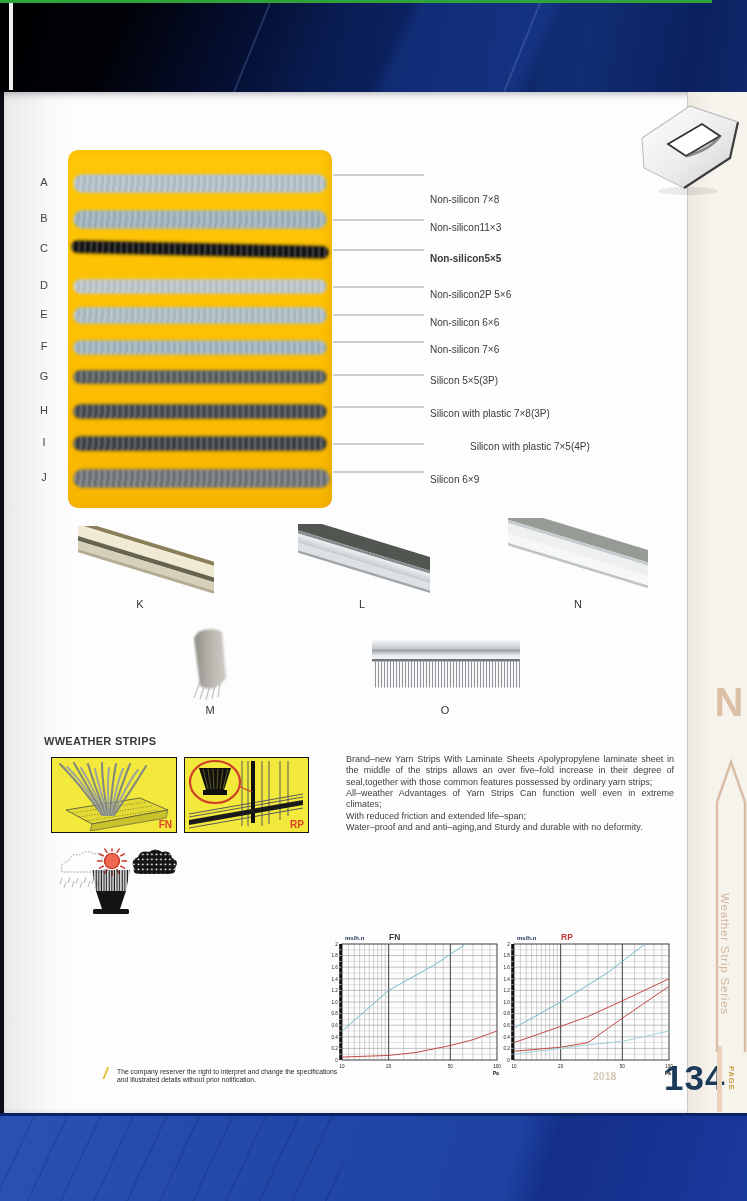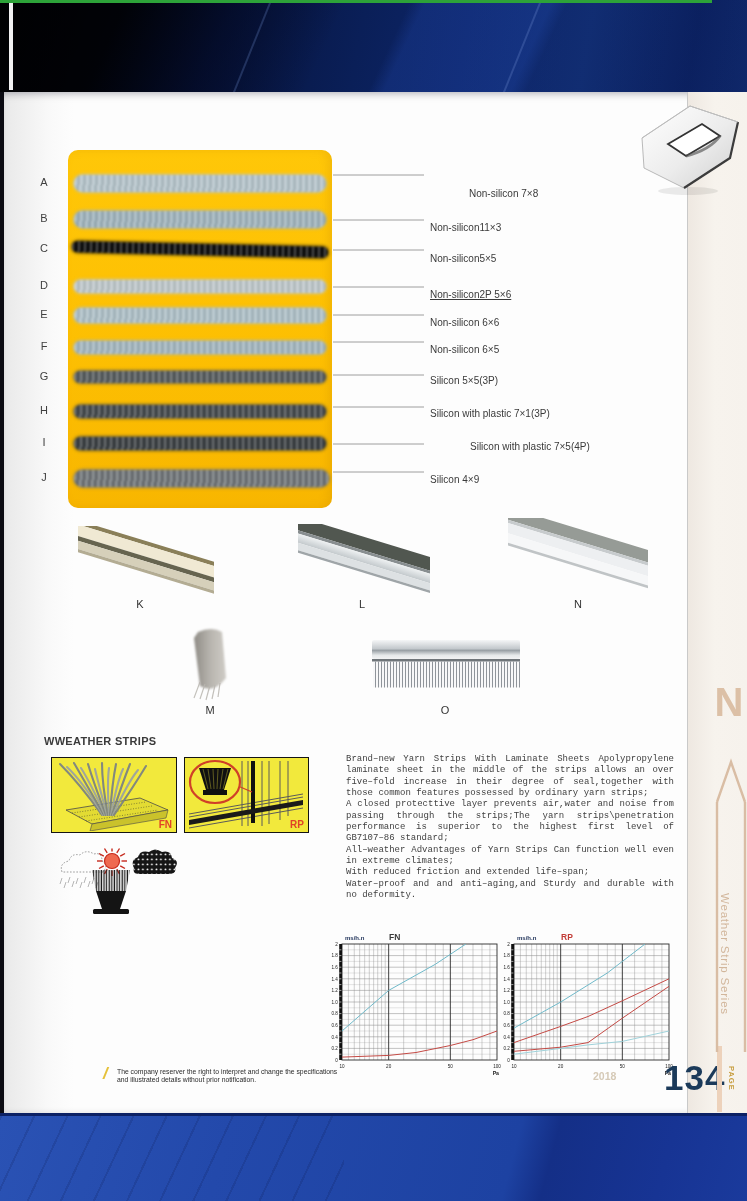--- a/index.html
+++ b/index.html
@@ -48,21 +48,21 @@
 
   
   .section-heading{position:absolute;left:44px;top:735px;font-size:11px;font-weight:bold;color:#3a3a3a;letter-spacing:.3px;}
   .fbox{position:absolute;top:757px;height:76px;background:#f2e93c;border:1.5px solid #141414;box-sizing:border-box;}
   .fbox-fn{left:51px;width:126px;}
   .fbox-rp{left:184px;width:125px;}
   .fbox-label{position:absolute;right:4px;bottom:2px;font-size:10px;font-weight:bold;color:#e04327;}
 
   .desc{position:absolute;left:346px;top:754px;width:328px;font-size:9px;line-height:1.26;color:#3f3f3f;
     text-align:justify;}
-  .desc p{margin:0;font-family:Liberation Mono, monospace;}
+  .desc p{margin:0;}
 
   
   .chart-wrap{position:absolute;width:172px;height:148px;}
   .chart-0{left:330px;top:930px;}
   .chart-1{left:502px;top:930px;}
 
   
   .footer-slash{position:absolute;left:103px;top:1064px;font-size:17px;font-weight:bold;font-style:italic;color:#e5c13a;}
   .footer-note{position:absolute;left:117px;top:1068px;font-size:6.8px;line-height:1.22;color:#2b2b2b;}
   .year{position:absolute;left:593px;top:1070px;font-size:10.5px;color:#d5c9b6;font-weight:bold;}
@@ -139,30 +139,30 @@
       <line x1="0" x2="91" y1="85" y2="85" stroke="#9e9e9e" stroke-width="1"></line>
       <line x1="0" x2="91" y1="122" y2="122" stroke="#9e9e9e" stroke-width="1"></line>
       <line x1="0" x2="91" y1="150" y2="150" stroke="#9e9e9e" stroke-width="1"></line>
       <line x1="0" x2="91" y1="177" y2="177" stroke="#9e9e9e" stroke-width="1"></line>
       <line x1="0" x2="91" y1="210" y2="210" stroke="#9e9e9e" stroke-width="1"></line>
       <line x1="0" x2="91" y1="242" y2="242" stroke="#9e9e9e" stroke-width="1"></line>
       <line x1="0" x2="91" y1="279" y2="279" stroke="#9e9e9e" stroke-width="1"></line>
       <line x1="0" x2="91" y1="307" y2="307" stroke="#9e9e9e" stroke-width="1"></line>
     </svg>
   <div id="labels">
-      <div class="sample-label" style="top: 188px; margin-left: 39px;">Non-silicon 7×8</div>
+      <div class="sample-label" style="top: 194px;">Non-silicon 7×8</div>
       <div class="sample-label" style="top: 222px;">Non-silicon11×3</div>
-      <div class="sample-label" style="top: 253px;">Non-silicon5×5</div>
-      <div class="sample-label" style="top: 289px; text-decoration: underline;">Non-silicon2P 5×6</div>
+      <div class="sample-label" style="top: 253px; font-weight: bold;">Non-silicon5×5</div>
+      <div class="sample-label" style="top: 289px;">Non-silicon2P 5×6</div>
       <div class="sample-label" style="top: 317px;">Non-silicon 6×6</div>
-      <div class="sample-label" style="top: 344px;">Non-silicon 6×5</div>
+      <div class="sample-label" style="top: 344px;">Non-silicon 7×6</div>
       <div class="sample-label" style="top: 375px;">Silicon 5×5(3P)</div>
-      <div class="sample-label" style="top: 408px;">Silicon with plastic 7×1(3P)</div>
+      <div class="sample-label" style="top: 408px;">Silicon with plastic 7×8(3P)</div>
       <div class="sample-label" style="top: 441px; margin-left: 40px;">Silicon with plastic 7×5(4P)</div>
-      <div class="sample-label" style="top: 474px;">Silicon 4×9</div>
+      <div class="sample-label" style="top: 474px;">Silicon 6×9</div>
     </div>
 
   <svg class="abs" style="left:78px;top:526px;" width="136" height="74" viewBox="0 0 136 74">
     <g transform="rotate(17 68 37)">
       <rect x="-14" y="16" width="164" height="4" fill="#8a7f58"></rect>
       <rect x="-14" y="20" width="164" height="11" fill="#f0e9d3"></rect>
       <rect x="-14" y="31" width="164" height="4.5" fill="#66644f"></rect>
       <rect x="-14" y="35.5" width="164" height="8" fill="#d6d0ba"></rect>
       <rect x="-14" y="43.5" width="164" height="3" fill="#b3ac93"></rect>
     </g>
@@ -339,21 +339,20 @@
     <path id="snowCloud" d="M78,20 Q74,12 82,9 Q84,2 93,4 Q99,-1 106,4 Q115,2 116,10 Q124,13 119,20 Q121,26 112,26 L84,26 Q76,26 78,20 Z" fill="#161616"></path>
     <path d="M78,20 Q74,12 82,9 Q84,2 93,4 Q99,-1 106,4 Q115,2 116,10 Q124,13 119,20 Q121,26 112,26 L84,26 Q76,26 78,20 Z" fill="url(#snowDots)"></path>
 
     <polygon points="36,22 74,22 70,43 40,43" fill="url(#bristleDark)"></polygon>
     <polygon points="40,43 70,43 64,61 46,61" fill="#141414"></polygon>
     <rect x="37" y="61" width="36" height="5" rx="1.5" fill="#141414"></rect>
   </svg>
 
   <div class="desc">
     <p>Brand–new Yarn Strips With Laminate Sheets Apolypropylene laminate sheet in the middle of the strips allows an over five–fold increase in their degree of seal,together with those common features possessed by ordinary yarn strips;</p>
-    <p>A closed protecttive layer prevents air,water and noise from passing through the strips;The yarn strips\penetration performance is superior to the highest first level of GB7107–86 standard;</p>
     <p>All–weather Advantages of Yarn Strips Can function well even in extreme climates;</p>
     <p>With reduced friction and extended life–span;</p>
     <p>Water–proof and and anti–aging,and Sturdy and durable with no deformity.</p>
   </div>
 
   <div class="chart-wrap chart-0" id="chart-0"><svg width="172" height="148" viewBox="0 0 172 148" font-family="&quot;Liberation Sans&quot;,sans-serif">
         <line x1="12" x2="167" y1="124.19999999999999" y2="124.19999999999999" stroke="#a6a6a6" stroke-width="0.3"></line>
         <line x1="12" x2="167" y1="118.4" y2="118.4" stroke="#787878" stroke-width="0.45"></line>
         <line x1="12" x2="167" y1="112.6" y2="112.6" stroke="#a6a6a6" stroke-width="0.3"></line>
         <line x1="12" x2="167" y1="106.80000000000001" y2="106.80000000000001" stroke="#787878" stroke-width="0.45"></line>

